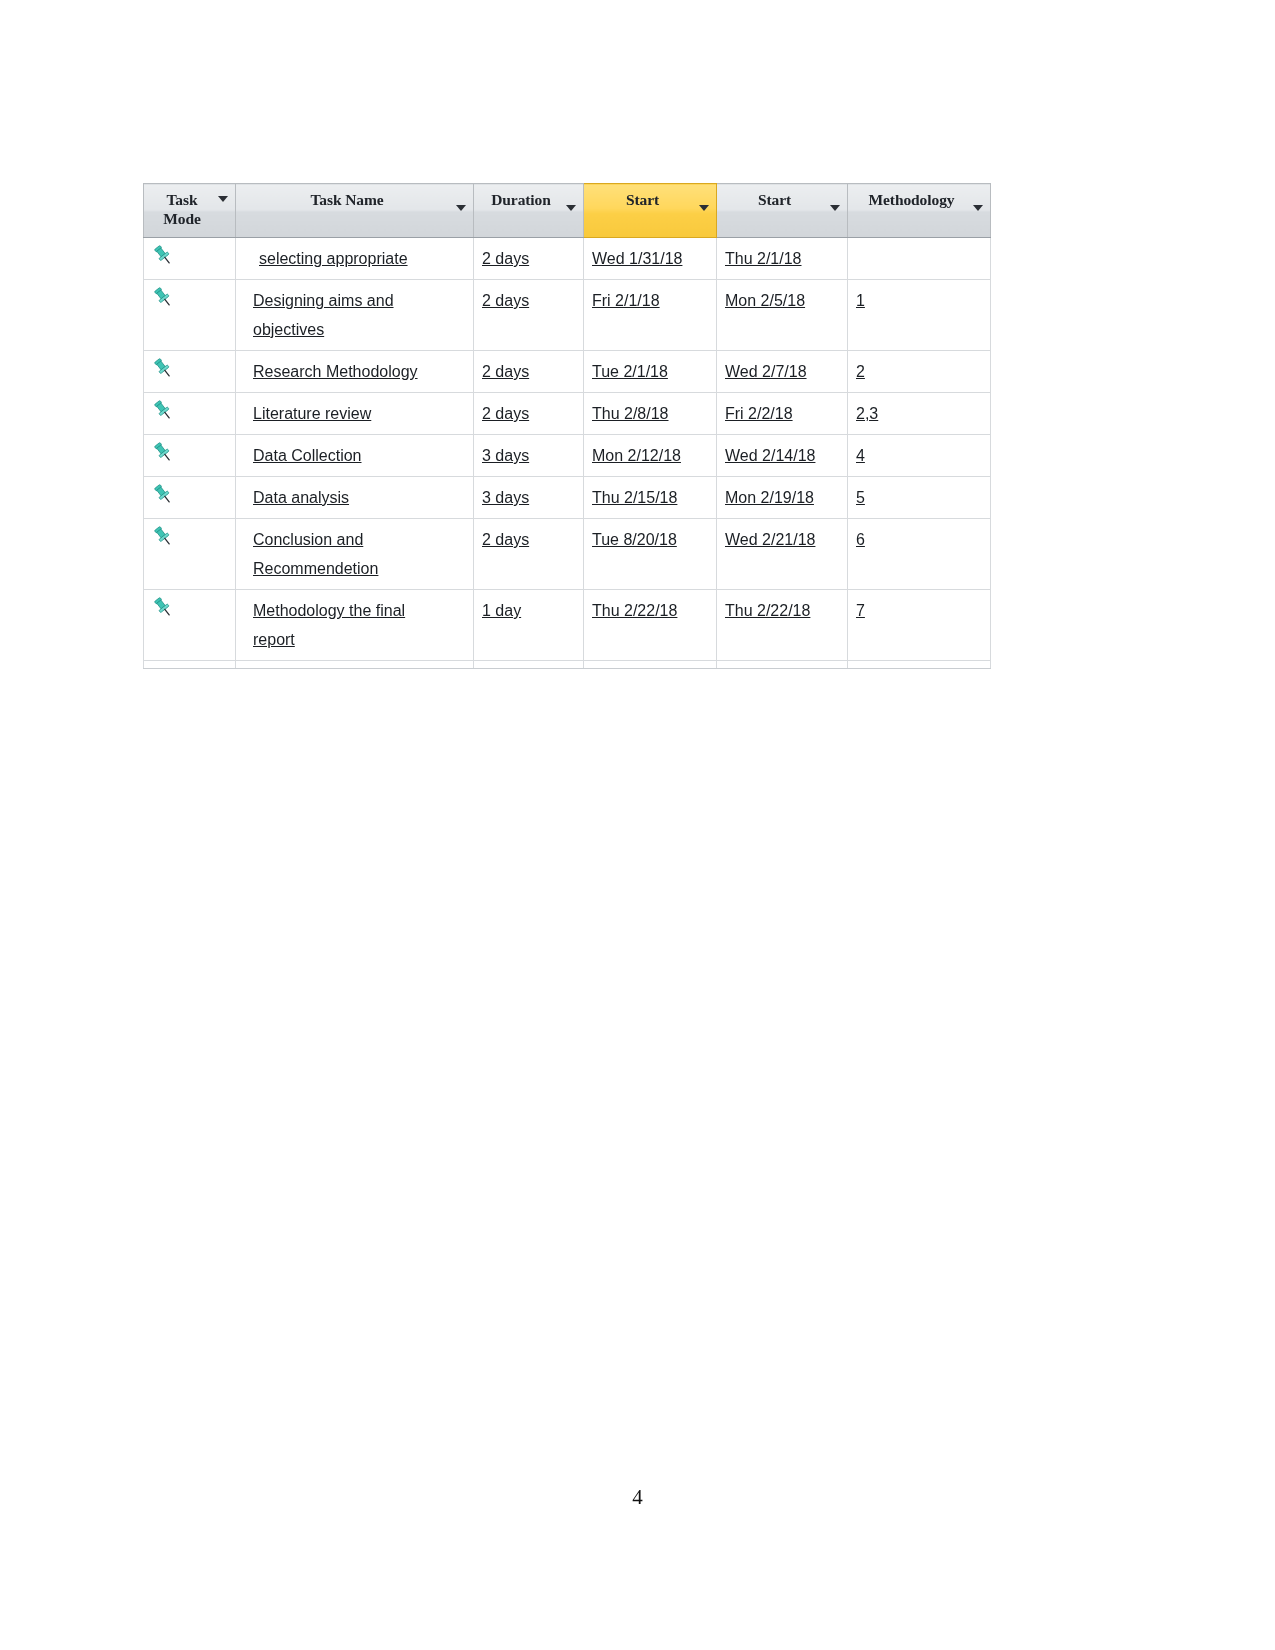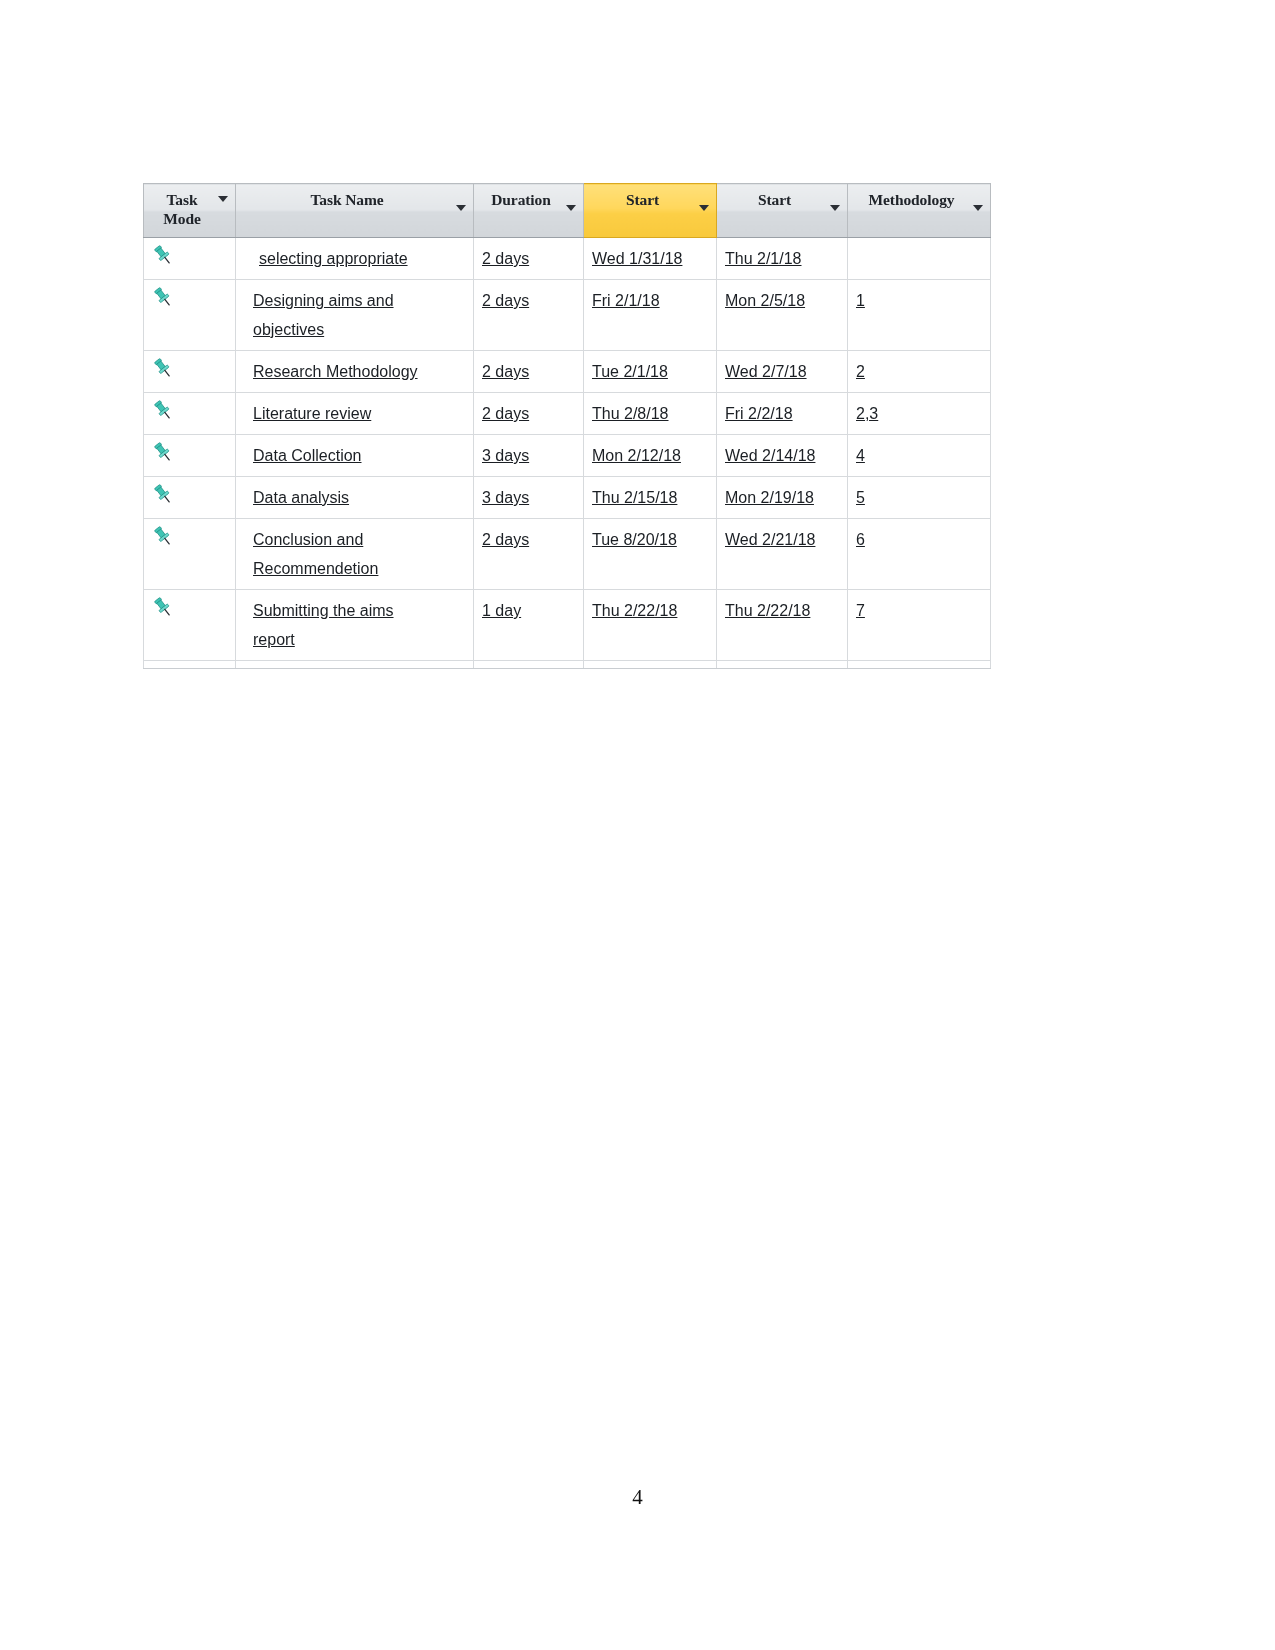--- a/index.html
+++ b/index.html
@@ -423,21 +423,21 @@
                 <g transform="rotate(-38 11 11)">
                   <rect x="7.5" y="1.5" width="7" height="3" rx="1" fill="#3fc4b4" stroke="#1c8f84" stroke-width="0.7"></rect>
                   <rect x="8.4" y="4.2" width="5.2" height="7.2" fill="#3fc4b4" stroke="#1c8f84" stroke-width="0.7"></rect>
                   <rect x="5.6" y="11.2" width="10.8" height="2.8" rx="1" fill="#6fd9cd" stroke="#1c8f84" stroke-width="0.7"></rect>
                   <path d="M11 14 L11 21" stroke="#2b2f35" stroke-width="1.3" stroke-linecap="round"></path>
                 </g>
               </svg>
             </span>
           </td>
           <td class="name-col">
-            <span class="cell">Submitting the aims
+            <span class="cell">Methodology the final
 report</span>
           </td>
           <td class="">
             <span class="cell">1 day</span>
           </td>
           <td class=" sel">
             <span class="cell">Thu 2/22/18</span>
           </td>
           <td class=" sel">
             <span class="cell">Thu 2/22/18</span>

